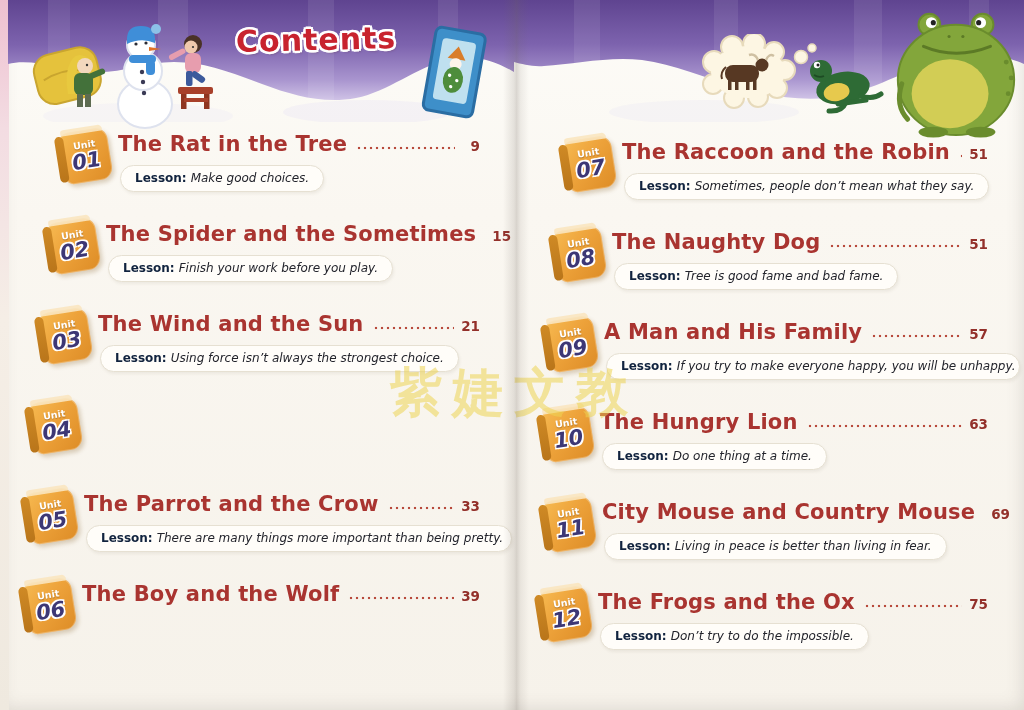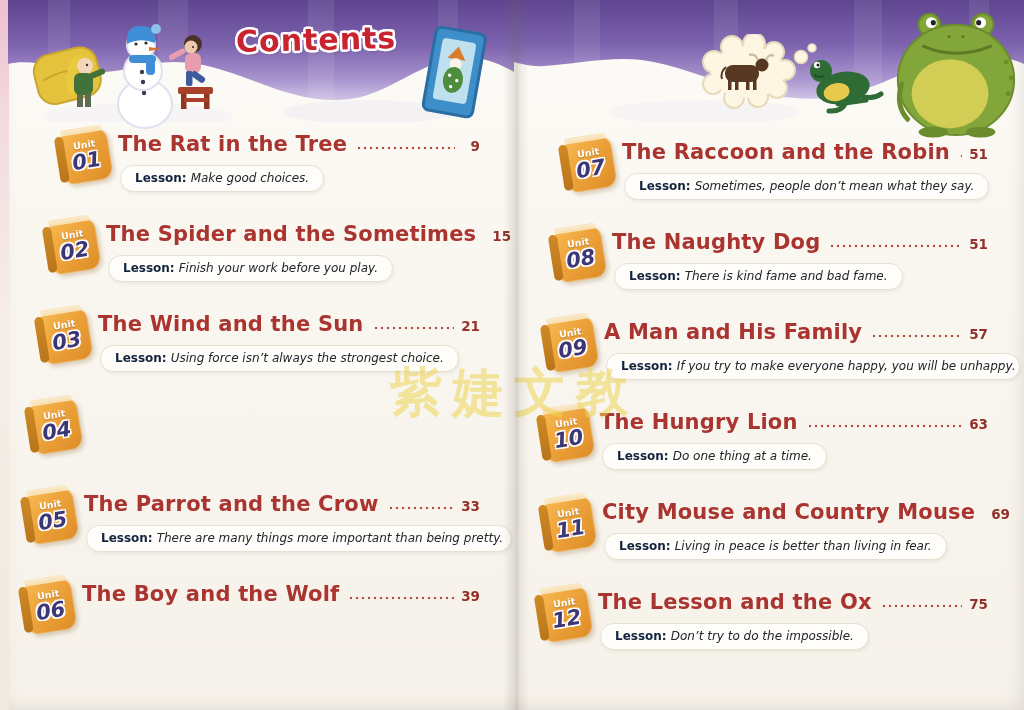--- a/index.html
+++ b/index.html
@@ -354,21 +354,21 @@
         <span class="bu">Unit</span>
         <span class="bn">08</span>
       </div>
       <div class="econ">
         <div class="trow">
           <span class="etitle">The Naughty Dog</span>
           <span class="dots"></span>
           <span class="pnum">51</span>
         </div>
         <div class="pill">
-          <span class="ll">Lesson:</span><span class="lt">There is kind fame and bad fame.</span>
+          <span class="ll">Lesson:</span><span class="lt">Tree is good fame and bad fame.</span>
         </div>
       </div>
     </div>
     <div class="entry">
       <div class="book">
         <span class="bu">Unit</span>
         <span class="bn">09</span>
       </div>
       <div class="econ">
         <div class="trow">
@@ -413,21 +413,21 @@
         </div>
       </div>
     </div>
     <div class="entry">
       <div class="book">
         <span class="bu">Unit</span>
         <span class="bn">12</span>
       </div>
       <div class="econ">
         <div class="trow">
-          <span class="etitle">The Lesson and the Ox</span>
+          <span class="etitle">The Frogs and the Ox</span>
           <span class="dots"></span>
           <span class="pnum">75</span>
         </div>
         <div class="pill">
           <span class="ll">Lesson:</span><span class="lt">Don’t try to do the impossible.</span>
         </div>
       </div>
     </div>
   </div>
 

